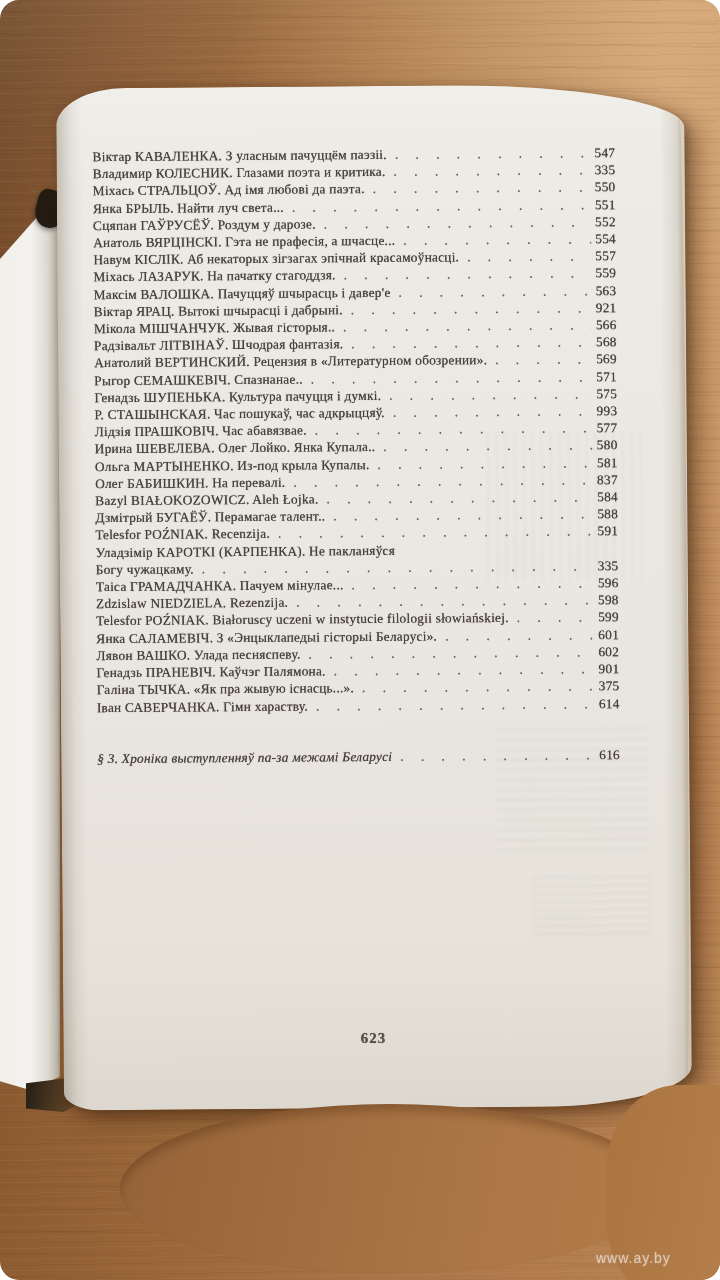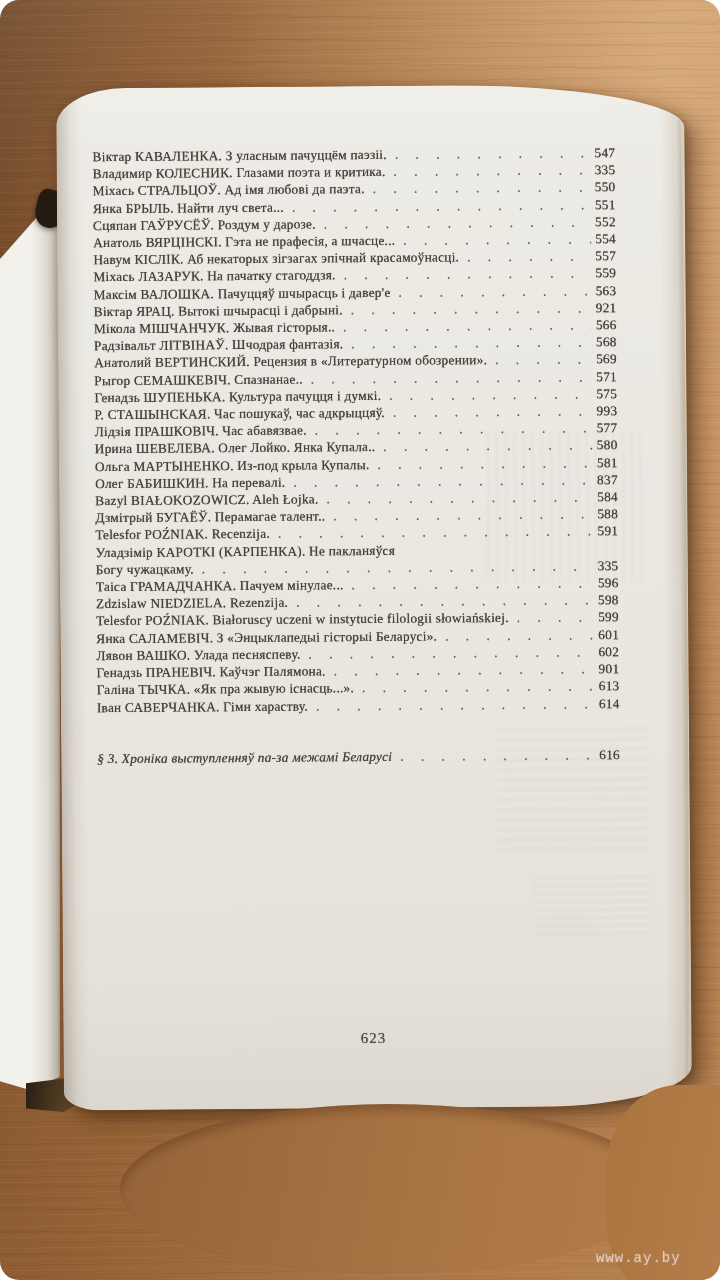--- a/index.html
+++ b/index.html
@@ -98,25 +98,26 @@
     margin:0 4px 0 8px;letter-spacing:7px;opacity:.8;
   }
   .row .dots.hidden{visibility:hidden;}
   .row .num{min-width:34px;text-align:left;}
   .row.italic .label{font-style:italic;}
   .row.gap{margin-top:34px;}
   .folio{
     position:absolute;left:280px;top:944px;width:60px;text-align:center;
     font-size:15px;color:#55504a;letter-spacing:1px;
     text-shadow:0 0 .7px rgba(70,60,50,.8);
+    font-weight:bold;
   }
   
   .watermark{
     position:absolute;left:596px;top:1250px;
-    font-family:Liberation Mono, monospace;
+    font-family:Liberation Sans, sans-serif;
     font-size:14px;letter-spacing:1px;
     color:rgba(255,255,255,.55);
     text-shadow:0 0 2px rgba(255,255,255,.3);
   }
 </style>
 </head>
 <body>
 
 <div class="scene">
   <div class="wood"></div>
@@ -285,21 +286,21 @@
     <span class="num">602</span>
   </div>
         <div class="row">
     <span class="label">Генадзь ПРАНЕВІЧ. Каўчэг Палямона.</span>
     <span class="dots">. . . . . . . . . . . . . . . . . . . . . . . . . . . . . . . . . . . . . . . . . . . . . . . . . . . . . . . . . . . . . . . . . . . . . . . . . . . . . . . . </span>
     <span class="num">901</span>
   </div>
         <div class="row">
     <span class="label">Галіна ТЫЧКА. «Як пра жывую існасць...».</span>
     <span class="dots">. . . . . . . . . . . . . . . . . . . . . . . . . . . . . . . . . . . . . . . . . . . . . . . . . . . . . . . . . . . . . . . . . . . . . . . . . . . . . . . . </span>
-    <span class="num">613</span>
+    <span class="num">375</span>
   </div>
         <div class="row">
     <span class="label">Іван САВЕРЧАНКА. Гімн хараству.</span>
     <span class="dots">. . . . . . . . . . . . . . . . . . . . . . . . . . . . . . . . . . . . . . . . . . . . . . . . . . . . . . . . . . . . . . . . . . . . . . . . . . . . . . . . </span>
     <span class="num">614</span>
   </div>
         <div class="row italic gap">
     <span class="label">§ 3. Хроніка выступленняў па-за межамі Беларусі</span>
     <span class="dots">. . . . . . . . . . . . . . . . . . . . . . . . . . . . . . . . . . . . . . . . . . . . . . . . . . . . . . . . . . . . . . . . . . . . . . . . . . . . . . . . </span>
     <span class="num">616</span>

